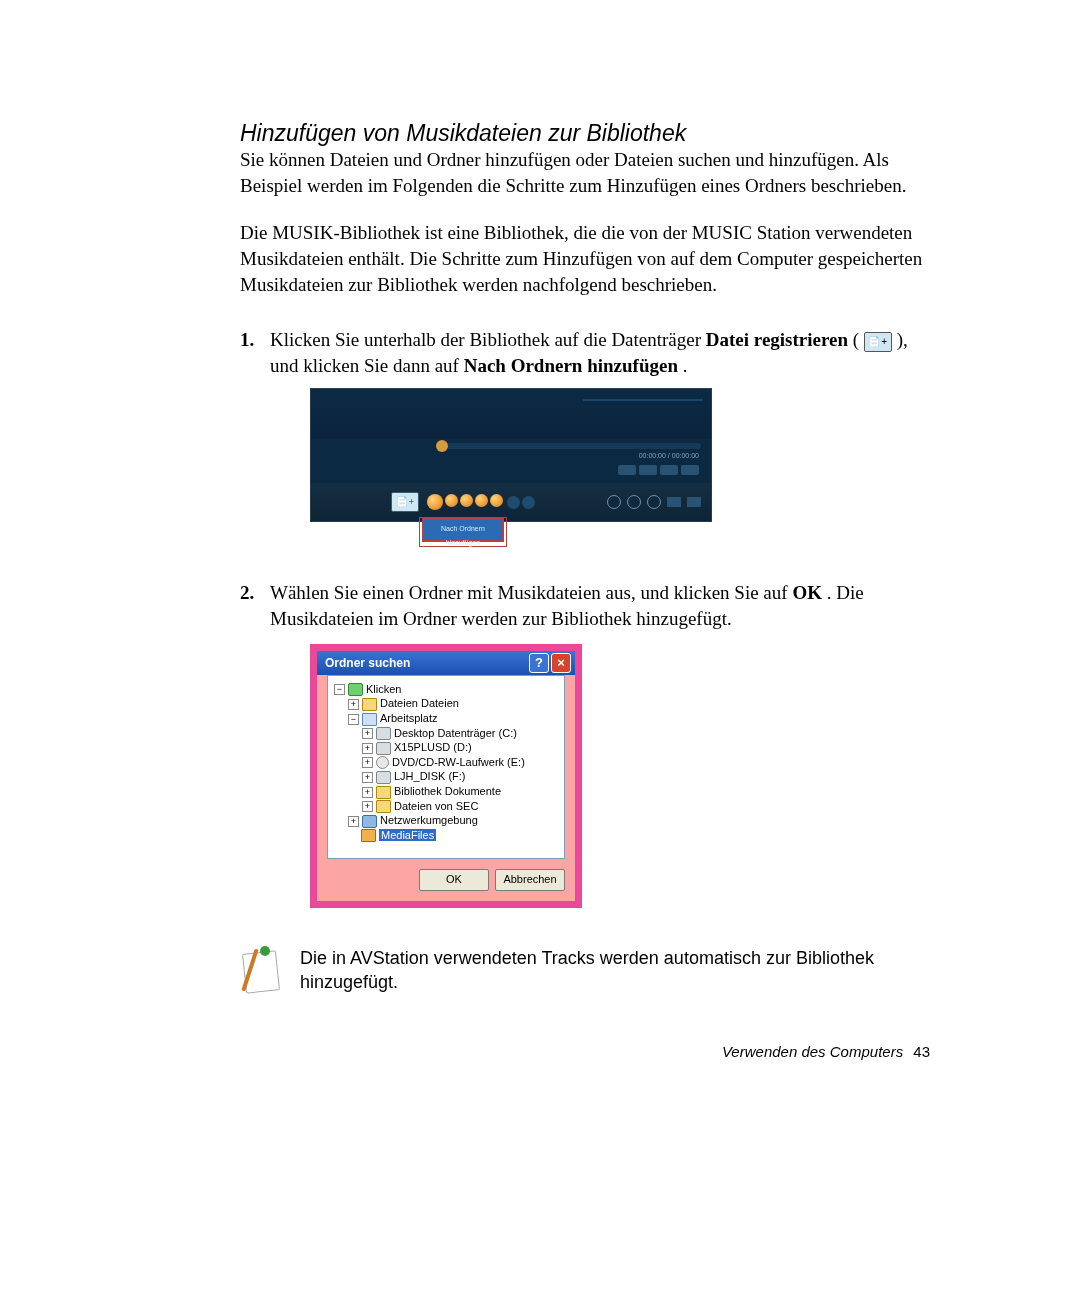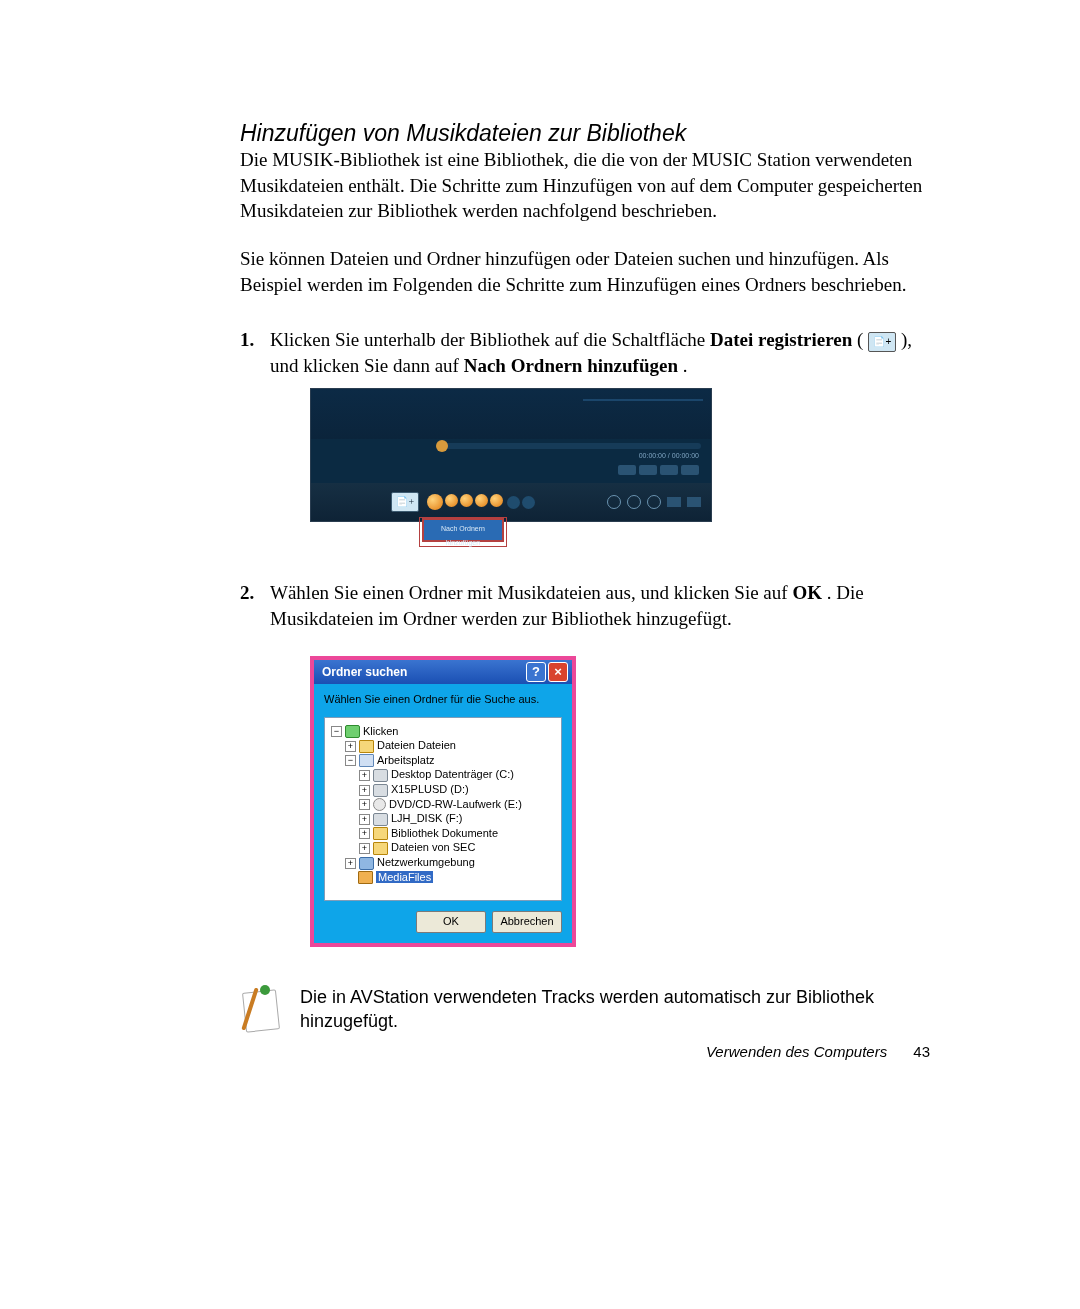--- a/index.html
+++ b/index.html
@@ -204,26 +204,26 @@
   .menu-pill-outline {
     position: absolute;
     left: 108px;
     bottom: -26px;
     width: 86px; height: 28px;
     border: 1px solid #b44040;
   }
 
   
   .browse-wrap {
-    margin: 24px 0 24px 40px;
+    margin: 12px 0 24px 40px;
     width: 258px;
-    border: 4px solid #ec4899;
+    border: 7px solid #ec4899;
     font-family: Tahoma, Arial, sans-serif;
     font-size: 11px;
-    background: #0ea5e9;
+    background: #fca5a5;
   }
   .browse-title {
     height: 24px;
     background: linear-gradient(#3a74d0, #1a4fb3);
     color: #fff;
     font-weight: bold;
     display: flex;
     align-items: center;
     padding: 0 4px 0 8px;
     font-size: 12px;
@@ -352,38 +352,38 @@
   }
 
   .footer {
     position: absolute;
     bottom: 40px;
     right: 150px;
     font-style: italic;
     font-family: Arial, Helvetica, sans-serif;
     font-size: 15px;
   }
-  .footer .pagenum { font-style: normal; margin-left: 22px; }
+  .footer .pagenum { font-style: normal; margin-left: 6px; }
 </style>
 </head>
 <body>
 
 <div class="page">
 
   <div class="heading">Hinzufügen von Musikdateien zur Bibliothek</div>
 
+  <div class="para">Sie können Dateien und Ordner hinzufügen oder Dateien suchen und hinzufügen. Als Beispiel werden im Folgenden die Schritte zum Hinzufügen eines Ordners beschrieben.</div>
   <div class="para">Die MUSIK-Bibliothek ist eine Bibliothek, die die von der MUSIC Station verwendeten Musikdateien enthält. Die Schritte zum Hinzufügen von auf dem Computer gespeicherten Musikdateien zur Bibliothek werden nachfolgend beschrieben.</div>
-  <div class="para">Sie können Dateien und Ordner hinzufügen oder Dateien suchen und hinzufügen. Als Beispiel werden im Folgenden die Schritte zum Hinzufügen eines Ordners beschrieben.</div>
 
   <div class="list">
 
     <div class="list-item">
       <div class="list-num">1.</div>
       <div class="list-body">
-        <span>Klicken Sie unterhalb der Bibliothek auf die Schaltfläche </span>
+        <span>Klicken Sie unterhalb der Bibliothek auf die Datenträger </span>
         <span class="bold">Datei registrieren</span>
         <span> ( </span>
         <span class="icon-register">📄+</span>
         <span> ), und klicken Sie dann auf </span>
         <span class="bold">Nach Ordnern hinzufügen</span>
         <span>.</span>
 
         
         <div class="player-wrap">
           <div class="player-top">
@@ -437,21 +437,20 @@
         <span class="bold">OK</span>
         <span>. Die Musikdateien im Ordner werden zur Bibliothek hinzugefügt.</span>
 
         
         <div class="browse-wrap">
           <div class="browse-title">
             <span class="browse-title-text">Ordner suchen</span>
             <span class="tb-btn tb-help">?</span>
             <span class="tb-btn tb-close">×</span>
           </div>
-          <div class="browse-instr">Wählen Sie einen Ordner für die Suche aus.</div>
           <div class="tree-panel">
             <div class="tree">
               <ul>
                 <li><span class="expander">−</span><span class="ticon desktop"></span><span>Klicken</span>
                   <ul>
                     <li><span class="expander">+</span><span class="ticon"></span><span>Dateien Dateien</span></li>
                     <li><span class="expander">−</span><span class="ticon computer"></span><span>Arbeitsplatz</span>
                       <ul>
                         <li><span class="expander">+</span><span class="ticon drive"></span><span>Desktop Datenträger (C:)</span></li>
                         <li><span class="expander">+</span><span class="ticon drive"></span><span>X15PLUSD (D:)</span></li>

